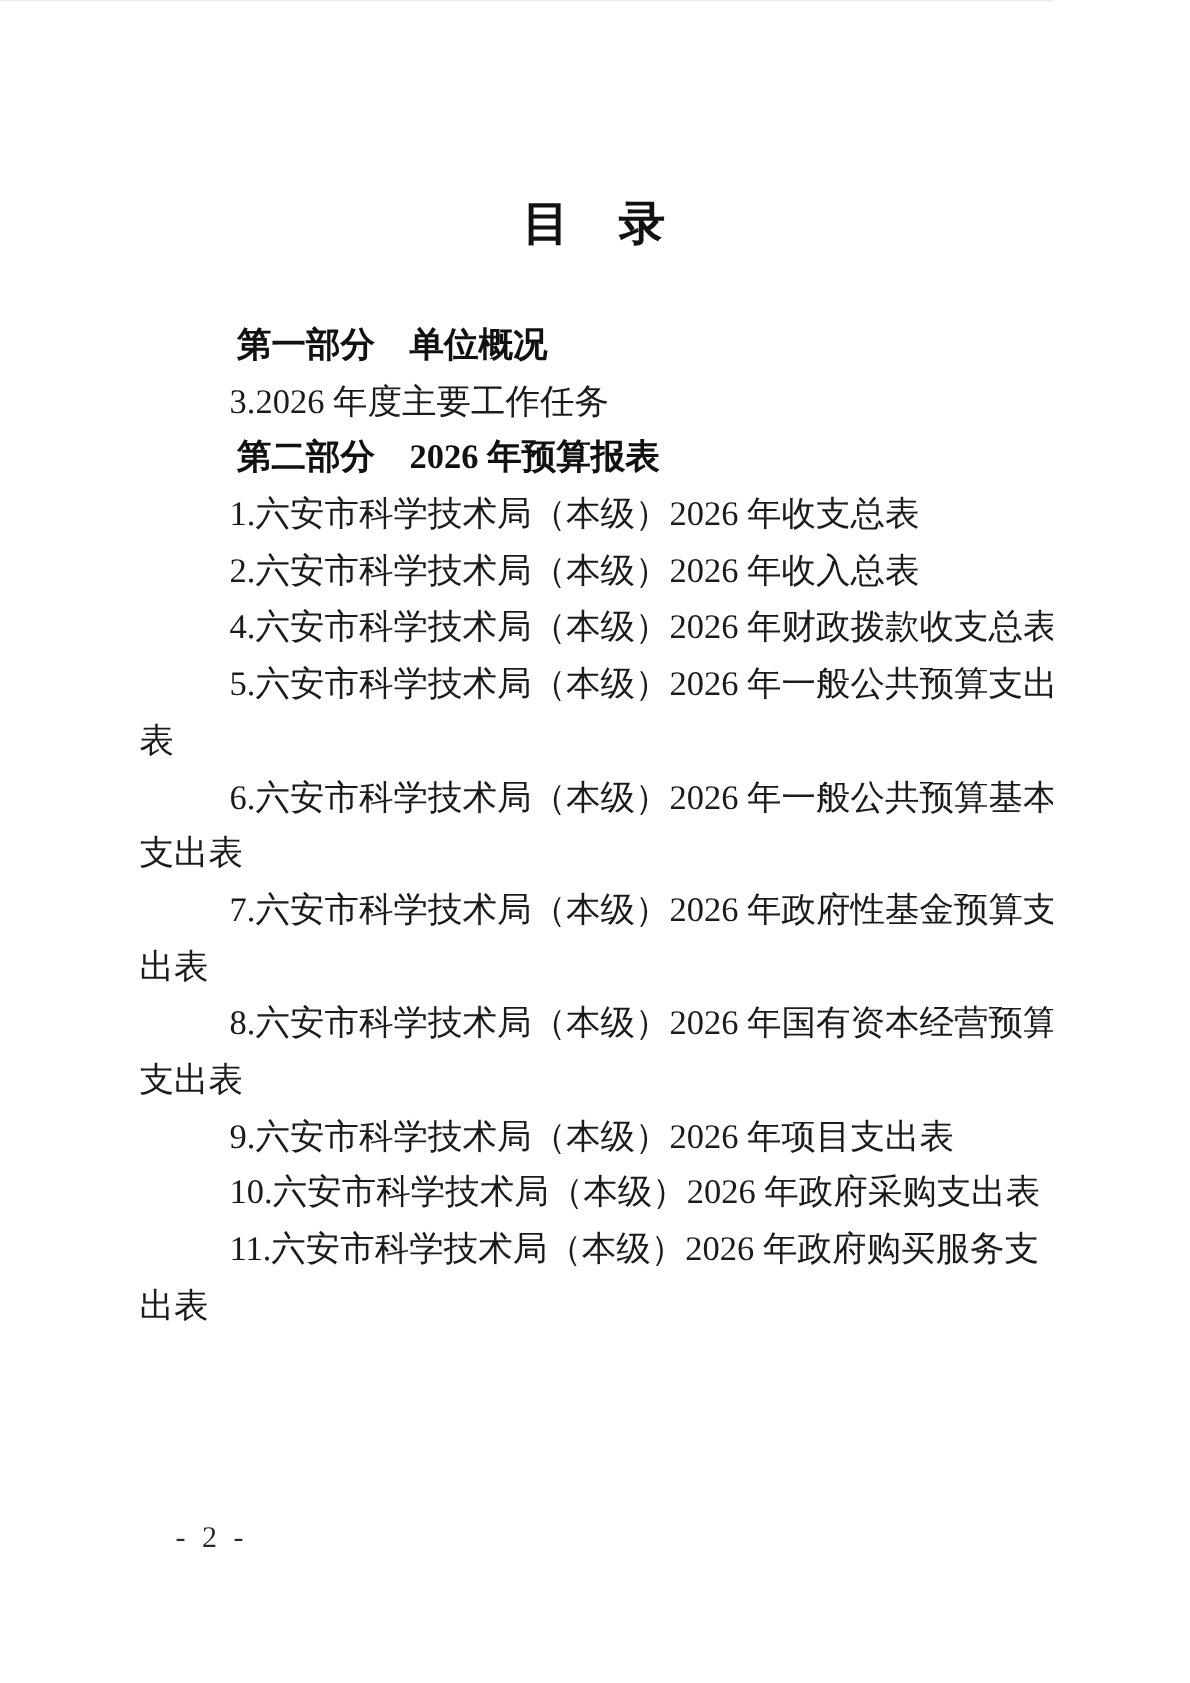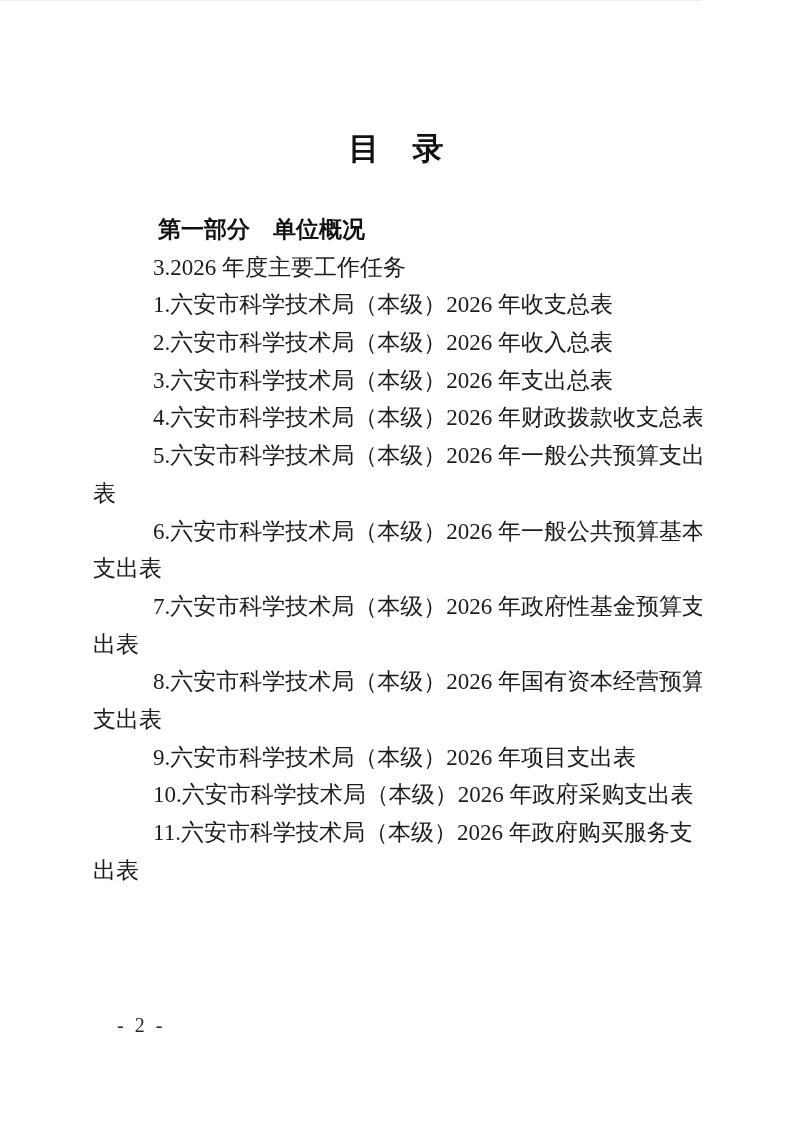--- a/index.html
+++ b/index.html
@@ -67,24 +67,24 @@
 <div class="page">
 
   <div class="doc-title">目　录</div>
 
   <div class="toc-body">
 
     <div class="line heading">第一部分　单位概况</div>
 
     <div class="line first">3.2026 年度主要工作任务</div>
 
+    <div class="line heading">第二部分　2026 年预算报表</div>
 
     <div class="line first">1.六安市科学技术局（本级）2026 年收支总表</div>
     <div class="line first">2.六安市科学技术局（本级）2026 年收入总表</div>
-    <div class="line first">3.六安市科学技术局（本级）2026 年支出总表</div>
     <div class="line first">4.六安市科学技术局（本级）2026 年财政拨款收支总表</div>
 
     <div class="line first">5.六安市科学技术局（本级）2026 年一般公共预算支出</div>
     <div class="line wrap">表</div>
 
     <div class="line first">6.六安市科学技术局（本级）2026 年一般公共预算基本</div>
     <div class="line wrap">支出表</div>
 
     <div class="line first">7.六安市科学技术局（本级）2026 年政府性基金预算支</div>
     <div class="line wrap">出表</div>

